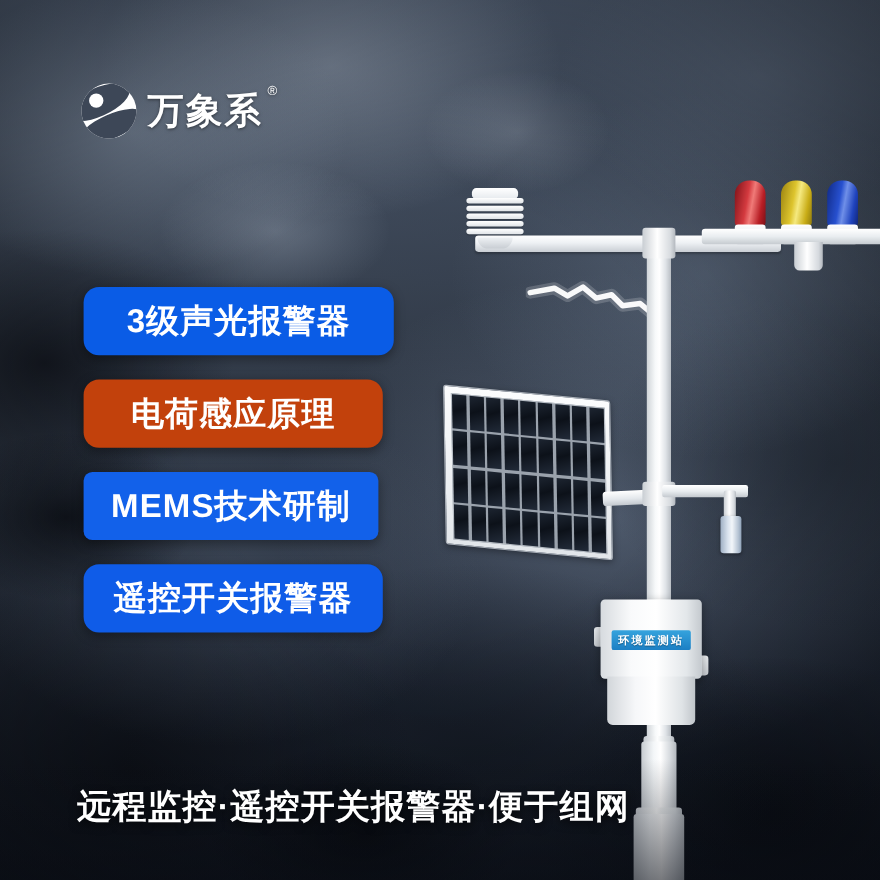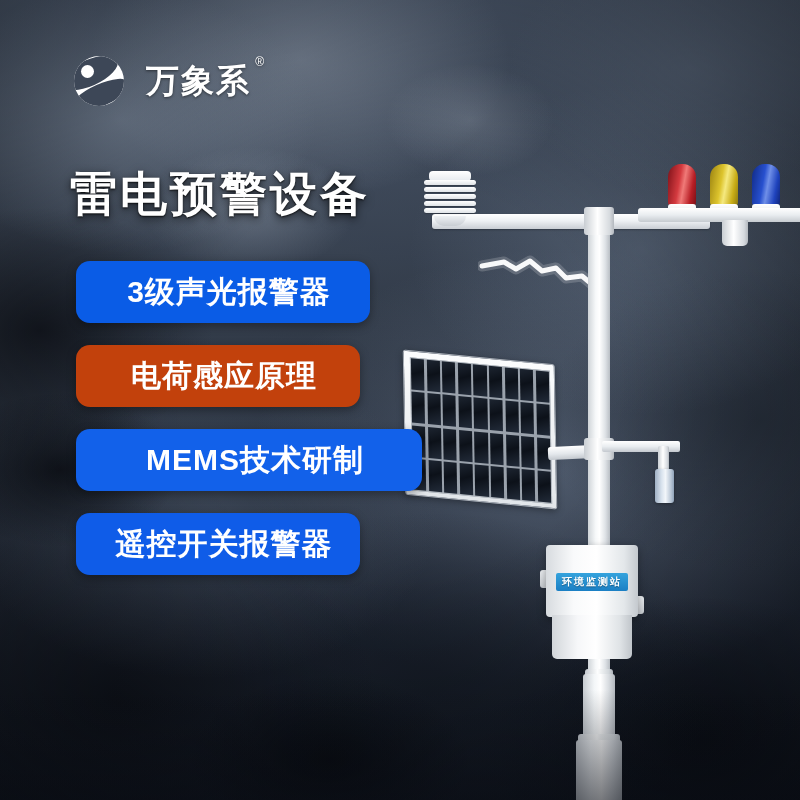--- a/index.html
+++ b/index.html
@@ -29,21 +29,21 @@
     background:
       radial-gradient(ellipse 150px 90px at 250px 210px, rgba(200,212,228,.28), rgba(200,212,228,0) 70%),
       radial-gradient(ellipse 120px 80px at 470px 120px, rgba(210,220,234,.22), rgba(210,220,234,0) 70%),
       radial-gradient(ellipse 170px 110px at 60px 470px, rgba(8,11,17,.8), rgba(8,11,17,0) 70%),
       radial-gradient(ellipse 200px 120px at 330px 760px, rgba(8,11,17,.85), rgba(8,11,17,0) 70%);
     mix-blend-mode:normal;}
   .vignette{position:absolute;inset:0;
     background:radial-gradient(ellipse 620px 560px at 400px 380px, rgba(0,0,0,0) 35%, rgba(0,0,0,.42) 100%);}
 
   
-  .logo-row{position:absolute;left:74px;top:56px;display:flex;align-items:center;gap:22px;}
+  .logo-row{position:absolute;left:74px;top:76px;display:flex;align-items:center;gap:10px;}
   .logo-mark{position:relative;width:50px;height:50px;border-radius:50%;
     background:#fff;overflow:hidden;flex:none;}
   .logo-mark .cut1{position:absolute;width:62px;height:26px;background:#3d4757;
     left:-16px;top:4px;border-radius:50%;transform:rotate(-24deg);}
   .logo-mark .cut2{position:absolute;width:62px;height:22px;background:#3d4757;
     left:-4px;top:28px;border-radius:50%;transform:rotate(-24deg);}
   .logo-mark .dot{position:absolute;width:13px;height:13px;border-radius:50%;background:#fff;
     left:7px;top:9px;}
   .logo-text{color:#fff;font-size:33px;font-weight:bold;letter-spacing:2px;
     text-shadow:0 1px 3px rgba(0,0,0,.5);position:relative;}
@@ -51,24 +51,24 @@
 
   
   .headline{position:absolute;left:70px;top:163px;color:#fff;
     font-size:47px;font-weight:bold;letter-spacing:3px;
     text-shadow:0 3px 10px rgba(0,0,0,.65),0 1px 2px rgba(0,0,0,.8);}
 
   
   .pills{position:absolute;left:76px;top:261px;display:flex;flex-direction:column;gap:22px;}
   .pill{display:flex;align-items:center;justify-content:center;
     height:62px;border-radius:14px;color:#fff;font-size:30px;font-weight:bold;
-    letter-spacing:1px;box-shadow:0 3px 10px rgba(0,0,0,.35);padding-left:12px;}
+    letter-spacing:1px;box-shadow:0 3px 10px rgba(0,0,0,.35);}
   .pill-1{width:282px;background:#0a5ce6;}
   .pill-2{width:272px;background:#c2410c;}
-  .pill-3{width:334px;background:#1261ea;}
+  .pill-3{width:268px;background:#1261ea;border-radius:8px;}
   .pill-4{width:272px;background:#0f5ce8;}
 
   
   .tagline{position:absolute;left:70px;top:713px;color:#fff;
     font-size:31px;font-weight:bold;letter-spacing:1px;
     text-shadow:0 2px 8px rgba(0,0,0,.7);}
 
   
   .device{position:absolute;left:0;top:14px;width:800px;height:800px;pointer-events:none;}
 
@@ -270,23 +270,23 @@
       <div class="cut1"></div>
       <div class="cut2"></div>
       <div class="dot"></div>
     </div>
     <div class="logo-text">
       <span>万象系</span>
       <span class="reg">®</span>
     </div>
   </div>
 
-  <div class="headline">雷电预警设备</div>
 
   <div class="pills">
     <div class="pill pill-1">3级声光报警器</div>
     <div class="pill pill-2">电荷感应原理</div>
     <div class="pill pill-3">MEMS技术研制</div>
     <div class="pill pill-4">遥控开关报警器</div>
   </div>
 
+  <div class="tagline">远程监控·遥控开关报警器·便于组网</div>
 
 </div>
 
 </body></html>

